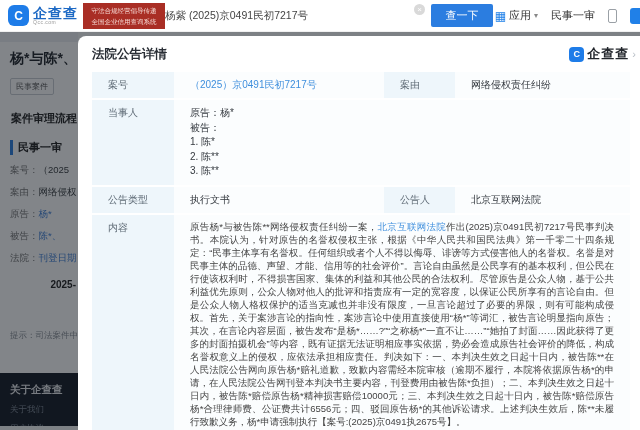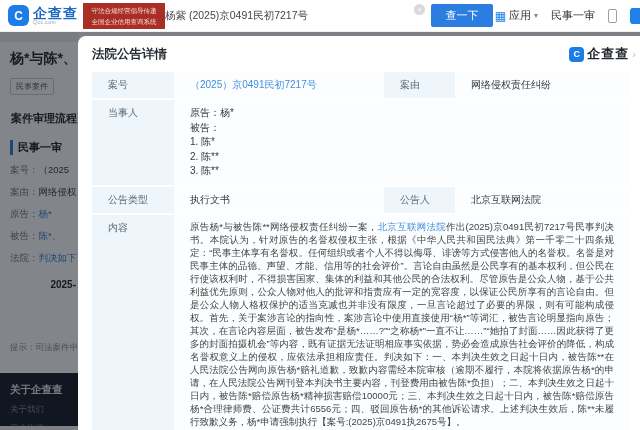--- a/index.html
+++ b/index.html
@@ -39,21 +39,21 @@
   .bg-tab { display:inline-block; margin-top:10px; border:1px solid #c9ced4; border-radius:2px; padding:2px 5px;
             font-size:8px; color:#555; white-space:nowrap; }
   .bg-section { margin-top:16px; font-size:11px; font-weight:bold; color:#222; white-space:nowrap;text-align:center; }
   .bg-stage { margin-top:14px; font-size:11px; font-weight:bold; color:#222; border-left:3px solid #2b7de0;
               padding-left:5px; white-space:nowrap; }
   .bg-field { margin-top:9px; font-size:9.5px; white-space:nowrap; }
   .bg-field .lab { color:#777; }
   .bg-field .val { color:#3c4043; }
   .bg-field .val.link { color:#3f7fd6; }
   .bg-year { margin-top:14px; font-size:10px; font-weight:bold; color:#222; text-align:right; padding-right:2px; white-space:nowrap;}
-  .bg-hint { margin-top:52px; font-size:8.5px; color:#8a8f96; white-space:nowrap; }
+  .bg-hint { margin-top:40px; font-size:8.5px; color:#8a8f96; white-space:nowrap; }
   .bg-footer { position:absolute; left:0; right:0; bottom:0; top:341px; background:#141a24; padding:10px 0 0 10px; }
   .bg-footer .ft-title { color:#e8eaed; font-size:10.5px; font-weight:bold; white-space:nowrap; }
   .bg-footer .ft-link { display:block; margin-top:7px; color:#7d8794; font-size:8.5px; white-space:nowrap; }
 
   
   .backdrop { position:absolute; top:32px; left:0; right:0; bottom:0; background:rgba(16,21,29,.52); z-index:10; }
 
   
   .modal { position:absolute; top:36px; left:78px; width:562px; height:394px; background:#fff;
            border-top-left-radius:8px; z-index:20; padding:9px 10px 0 14px; overflow:hidden; }
@@ -125,21 +125,21 @@
     <div class="bg-field">
       <span class="lab">案由：</span><span class="val">网络侵权</span>
     </div>
     <div class="bg-field">
       <span class="lab">原告：</span><span class="val link">杨*</span>
     </div>
     <div class="bg-field">
       <span class="lab">被告：</span><span class="val link">陈*、</span>
     </div>
     <div class="bg-field">
-      <span class="lab">法院：</span><span class="val link">判决如下</span>
+      <span class="lab">法院：</span><span class="val link">刊登日期</span>
     </div>
 
     <div class="bg-year">2025-</div>
     <div class="bg-hint">提示：司法案件中</div>
   </div>
   <div class="bg-footer">
     <div class="ft-title">关于企查查</div>
     <span class="ft-link">关于我们</span>
     <span class="ft-link">用户协议</span>
   </div>

